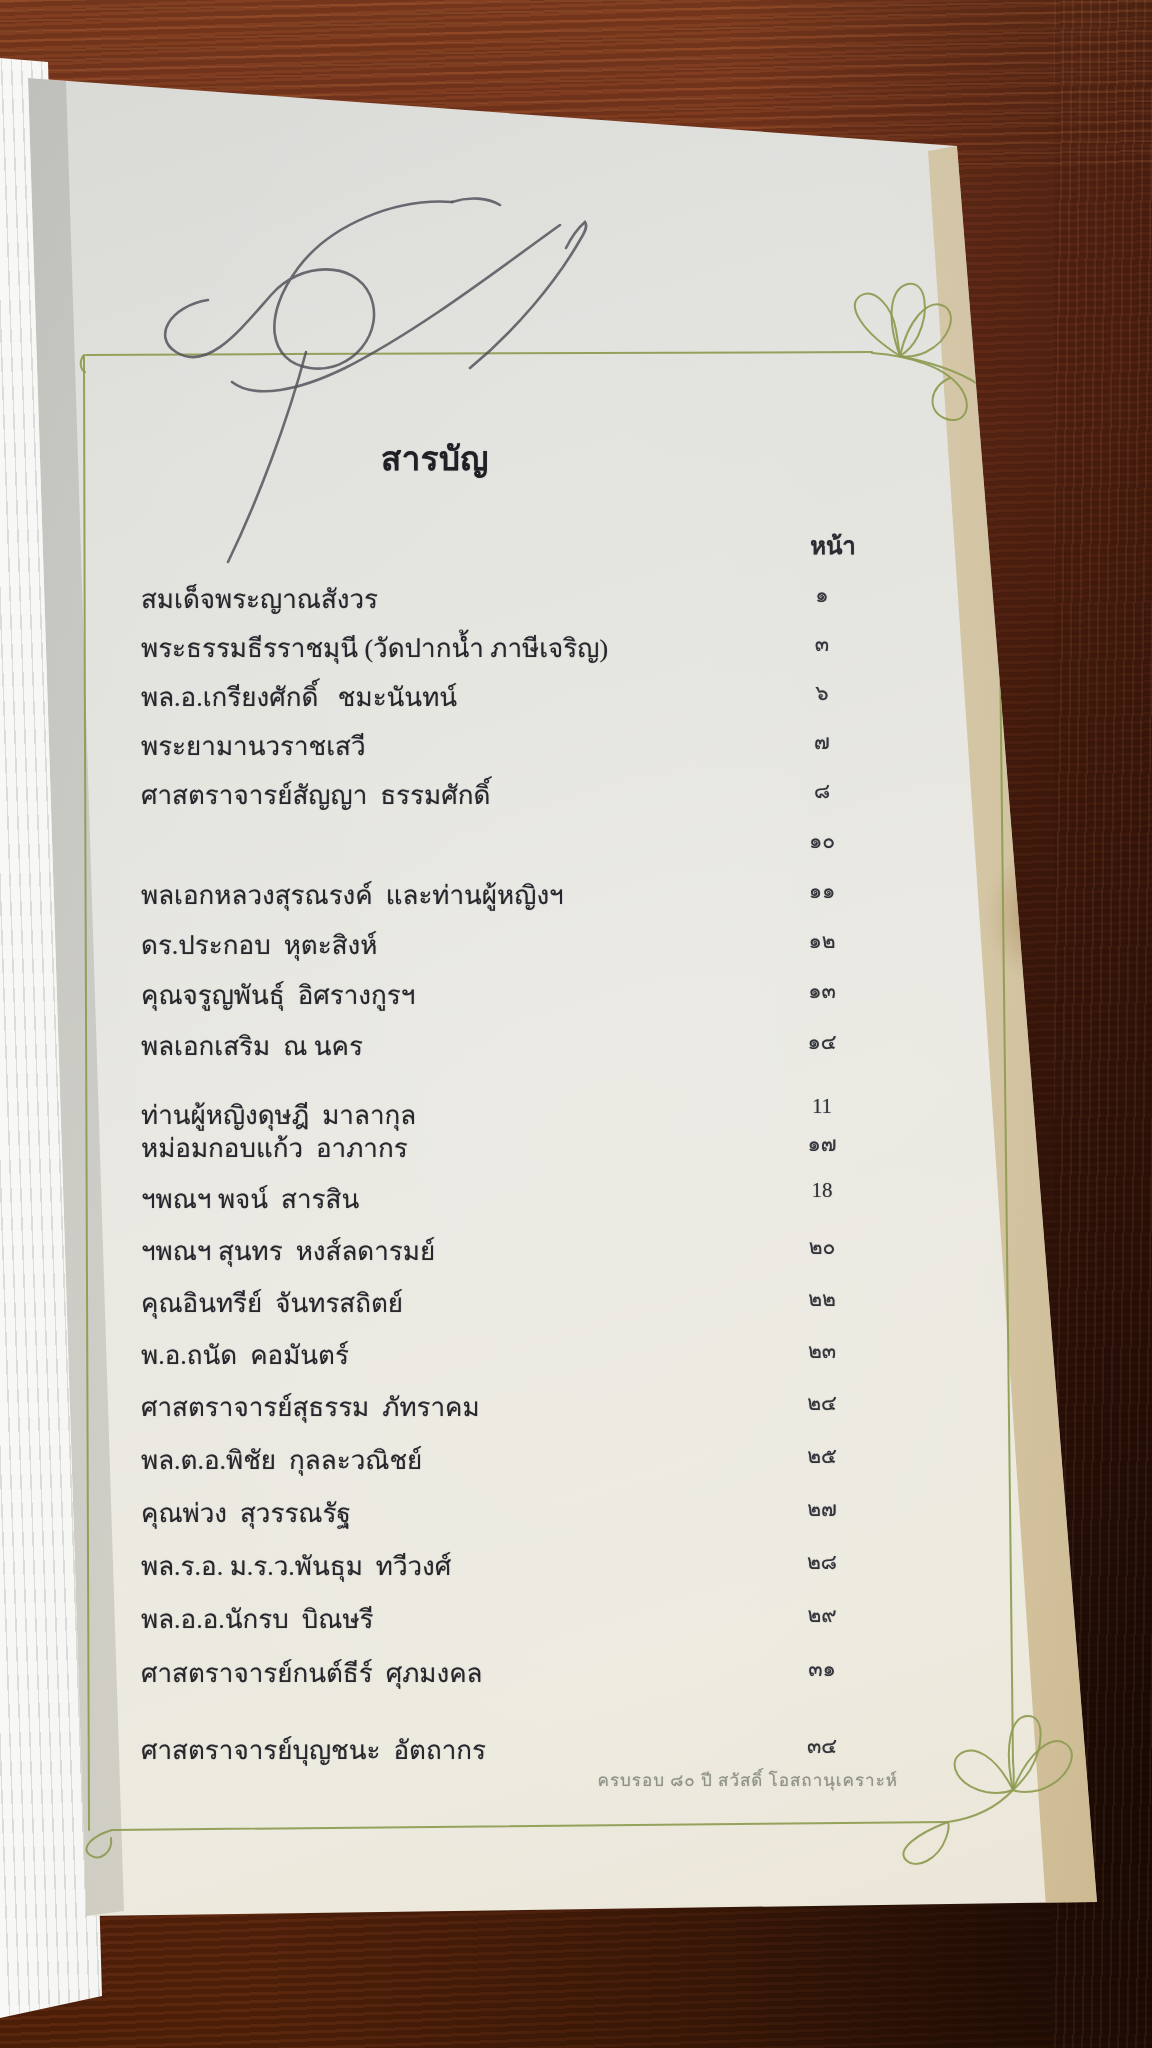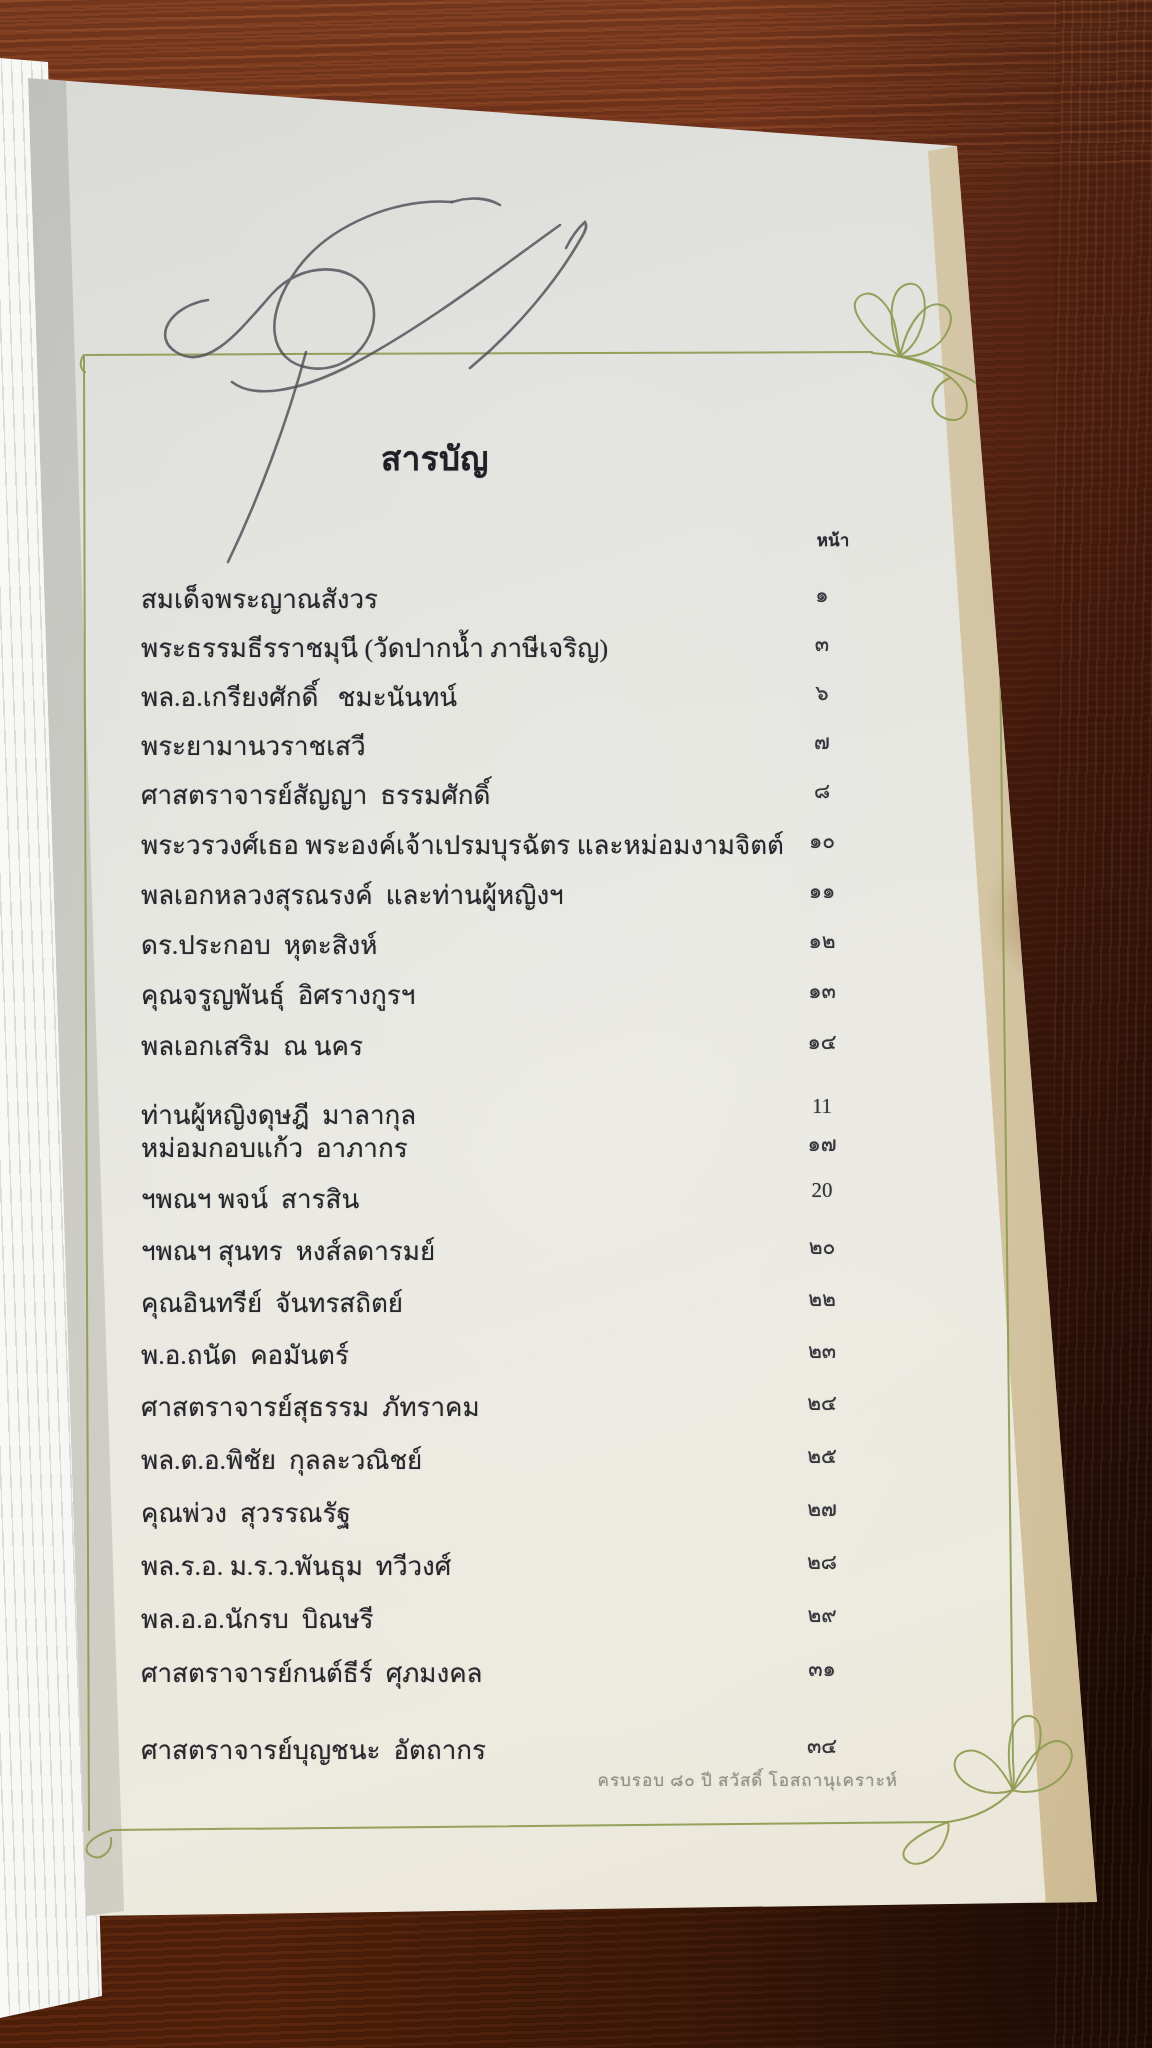--- a/index.html
+++ b/index.html
@@ -49,21 +49,21 @@
   
   svg.overlay{position:absolute;left:0;top:0;width:1152px;height:2048px;pointer-events:none;}
   .frame-stroke{fill:none;stroke:#8d9b50;stroke-width:2;stroke-linecap:round;opacity:.92;}
   .sig-stroke{fill:none;stroke:#4e4e58;stroke-width:2.6;stroke-linecap:round;opacity:.82;}
 
   
   .toc-title{position:absolute;left:330px;top:432px;width:210px;text-align:center;
     font-size:33px;font-weight:700;color:#1f2026;letter-spacing:.5px;
     text-shadow:0 0 1px rgba(35,35,42,.55);white-space:pre;}
   .page-col-header{position:absolute;left:788px;top:526px;width:90px;text-align:center;
-    font-size:17px;font-weight:600;color:#2b2c33;text-shadow:0 0 1px rgba(40,40,48,.5);white-space:pre;font-family:Liberation Mono, monospace;}
+    font-size:24px;font-weight:600;color:#2b2c33;text-shadow:0 0 1px rgba(40,40,48,.5);white-space:pre;font-family:Liberation Mono, monospace;}
   .toc-row{position:absolute;left:0;width:100%;height:40px;}
   .toc-row .nm{position:absolute;left:141px;font-size:26px;color:#26262c;
     text-shadow:0 0 1px rgba(40,40,46,.5);white-space:pre;}
   .toc-row .pg{position:absolute;left:775px;width:94px;text-align:center;font-size:21px;
     color:#33343b;text-shadow:0 0 1px rgba(45,45,52,.5);white-space:pre;}
   .footer-line{position:absolute;left:430px;top:1766px;width:468px;text-align:right;
     font-size:17px;color:#8f9288;letter-spacing:1px;text-shadow:0 0 1px rgba(140,143,135,.6);white-space:pre;}
 </style>
 </head>
 <body>
@@ -137,21 +137,20 @@
   </div>
         <div class="toc-row" style="top: 724.88px;">
     <span class="nm">พระยามานวราชเสวี</span>
     <span class="pg">๗</span>
   </div>
         <div class="toc-row" style="top: 774.32px;">
     <span class="nm">ศาสตราจารย์สัญญา  ธรรมศักดิ์</span>
     <span class="pg">๘</span>
   </div>
         <div class="toc-row" style="top: 824px;">
-    <span class="nm">พระวรวงศ์เธอ พระองค์เจ้าเปรมบุรฉัตร และหม่อมงามจิตต์</span>
     <span class="pg">๑๐</span>
   </div>
         <div class="toc-row" style="top: 873.92px;">
     <span class="nm">พลเอกหลวงสุรณรงค์  และท่านผู้หญิงฯ</span>
     <span class="pg">๑๑</span>
   </div>
         <div class="toc-row" style="top: 924.08px;">
     <span class="nm">ดร.ประกอบ  หุตะสิงห์</span>
     <span class="pg">๑๒</span>
   </div>
@@ -166,21 +165,21 @@
         <div class="toc-row" style="top: 1076px; margin-top: 18px;">
     <span class="nm">ท่านผู้หญิงดุษฎี  มาลากุล</span>
     <span class="pg">11</span>
   </div>
         <div class="toc-row" style="top: 1127.12px;">
     <span class="nm">หม่อมกอบแก้ว  อาภากร</span>
     <span class="pg">๑๗</span>
   </div>
         <div class="toc-row" style="top: 1178.48px;">
     <span class="nm">ฯพณฯ พจน์  สารสิน</span>
-    <span class="pg">20</span>
+    <span class="pg">18</span>
   </div>
         <div class="toc-row" style="top: 1230.08px;">
     <span class="nm">ฯพณฯ สุนทร  หงส์ลดารมย์</span>
     <span class="pg">๒๐</span>
   </div>
         <div class="toc-row" style="top: 1281.92px;">
     <span class="nm">คุณอินทรีย์  จันทรสถิตย์</span>
     <span class="pg">๒๒</span>
   </div>
         <div class="toc-row" style="top: 1334px;">

